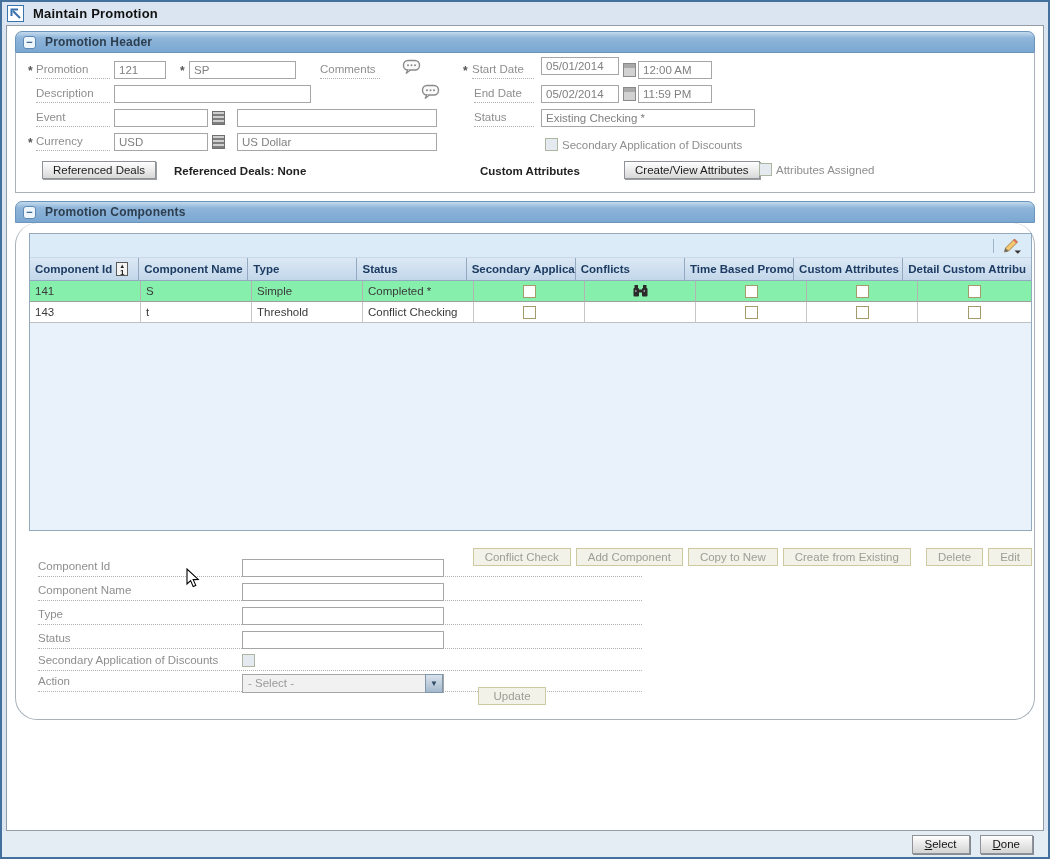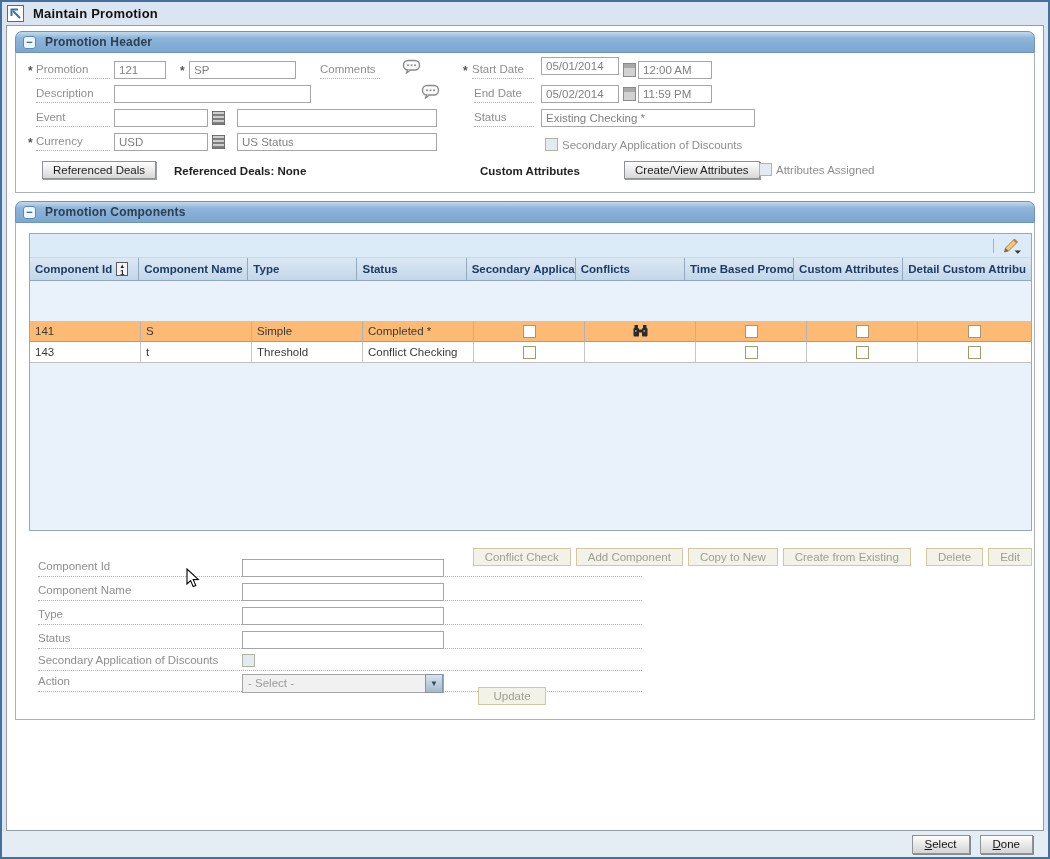--- a/index.html
+++ b/index.html
@@ -36,21 +36,21 @@
   .btnrow-btn { height:18px; background:#f3f2e9; border:1px solid #cfc9a2; color:#9d9d95; font-size:11.5px; line-height:16px; padding:0 11px; white-space:nowrap;margin-top:12px; }
 
   
   .tbl { position:absolute; left:13px; top:10px; width:1003px; height:298px; border:1px solid #95a9bd; display:flex; flex-direction:column; background:#e9f2fb; }
   .tbl-toolbar { height:24px; background:#dcebf8; border-bottom:1px solid #c9d8e8; display:flex; align-items:center; justify-content:flex-end; padding-right:8px; }
   .tbl-sep { width:1px; height:14px; background:#9fb4c9; margin-right:7px; }
   .thead { display:flex; height:23px; }
   .th { width:111px; background:linear-gradient(180deg,#dce8f4 0%,#c2d7ea 100%); border-right:1px solid #93a9c2; border-bottom:1px solid #93a9c2; color:#1d3c63; font-weight:bold; font-size:11.5px; padding:0 5px; white-space:nowrap; overflow:hidden; display:flex; align-items:center; gap:4px; }
   .th:last-child { flex:1 0 auto; width:auto; border-right:none; }
   .trow { display:flex; height:21px; background:#fff; }
-  .trow.sel { background:#fdba74;margin-top:40px; }
+  .trow.sel { background:#86efac; }
   .td { width:111px; border-right:1px solid #c6c6c6; border-bottom:1px solid #c0c0c0; font-size:11.5px; color:#3a3a3a; line-height:20px; padding:0 5px; white-space:nowrap; overflow:hidden; }
   .trow.sel .td { border-right-color:#b3b3b3; border-bottom-color:#9e9e9e; }
   .td.ctr { display:flex; align-items:center; justify-content:center; padding:0; }
   .td:last-child { flex:1 0 auto; width:auto; border-right:none; }
   .cbt { width:13px; height:13px; border:1px solid #a39b6c; background:#fff; display:inline-block; }
   .tfill { flex:1; background:#e9f2fb; }
   .sort { width:12px; height:14px; border:1px solid #5a5a5a; background:#f3f3f3; display:inline-flex; flex-direction:column; align-items:center; justify-content:center; font-size:6px; line-height:6px; color:#222; flex:none; }
   .sort .n { font-size:8px; line-height:7px; }
 
   
@@ -124,21 +124,21 @@
 
         <span class="lbl" style="left:20px;top:57px;width:74px;">Event</span>
         <div class="inp" style="left:98px;top:56px;width:94px;"></div>
         <span class="lov" style="left:196px;top:58px;"></span>
         <div class="inp" style="left:221px;top:56px;width:200px;"></div>
 
         <span class="req" style="left:12px;top:83px;">*</span>
         <span class="lbl" style="left:20px;top:81px;width:74px;">Currency</span>
         <div class="inp" style="left:98px;top:80px;width:94px;">USD</div>
         <span class="lov" style="left:196px;top:82px;"></span>
-        <div class="inp" style="left:221px;top:80px;width:200px;">US Status</div>
+        <div class="inp" style="left:221px;top:80px;width:200px;">US Dollar</div>
 
         <button class="btn" style="left:26px;top:108px;">Referenced Deals</button>
         <span class="bold-lbl" style="left:158px;top:112px;">Referenced Deals: None</span>
 
         <span class="req" style="left:447px;top:11px;">*</span>
         <span class="lbl" style="left:456px;top:9px;width:62px;">Start Date</span>
         <div class="inp" style="left:525px;top:4px;width:78px;">05/01/2014</div>
         <span class="cal" style="left:607px;top:10px;"></span>
         <div class="inp" style="left:622px;top:8px;width:74px;">12:00 AM</div>
 
@@ -158,21 +158,21 @@
         <span class="cb dis" style="left:743px;top:110px;"></span>
         <span class="plain-lbl" style="left:760px;top:111px;">Attributes Assigned</span>
       </div>
     </div>
 
     <div class="section" style="margin-top:8px;">
       <div class="sec-hdr">
         <span class="collapse">−</span>
         <span class="sec-title">Promotion Components</span>
       </div>
-      <div class="sec-body" style="height:497px;">
+      <div class="sec-body" style="height:497px;border-radius:22px;">
 
         <div class="tbl">
           <div class="tbl-toolbar">
             <span class="tbl-sep"></span>
             <span style="display:inline-flex;">
               <svg width="22" height="19" viewBox="0 0 22 19">
                 <path d="M4.5 12 L13.5 3 L16.5 6 L7.5 15 L3.5 16 Z" fill="#f5c76f" stroke="#9a7b43" stroke-width="0.9"></path>
                 <path d="M13.5 3 L16.5 6 L15.2 7.3 L12.2 4.3 Z" fill="#e06a5a"></path>
                 <path d="M4.5 12 L3.5 16 L7.5 15 Z" fill="#6b6b6b"></path>
                 <path d="M13.5 14.5 l6.5 0 l-3.25 3.2 z" fill="#333"></path>

